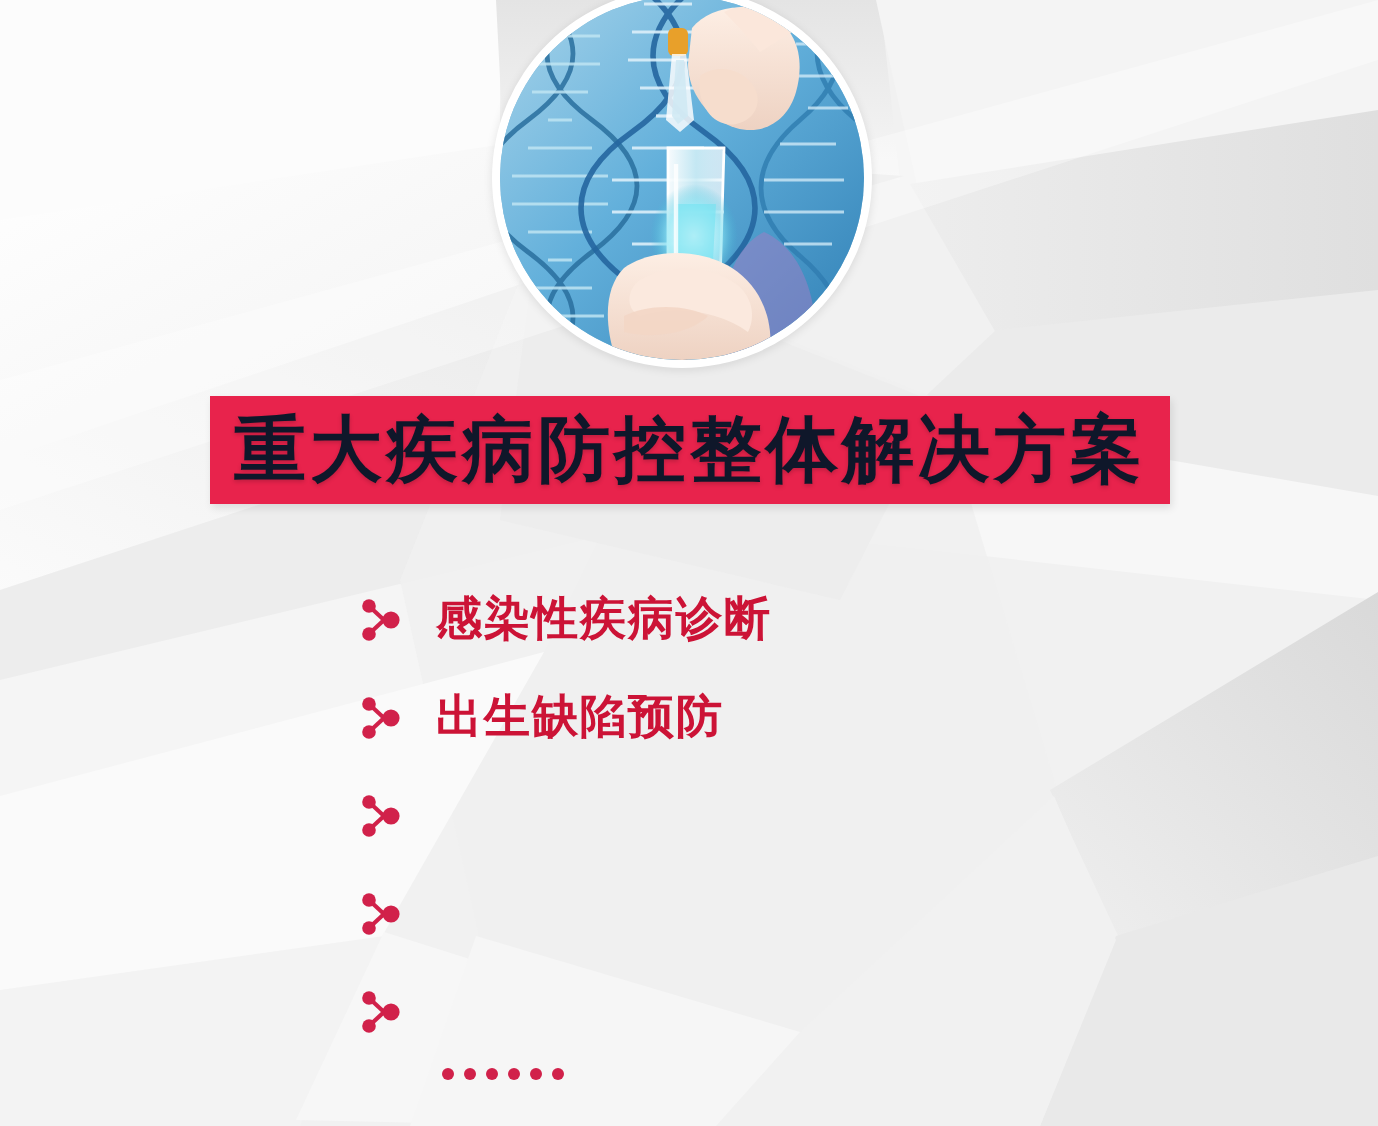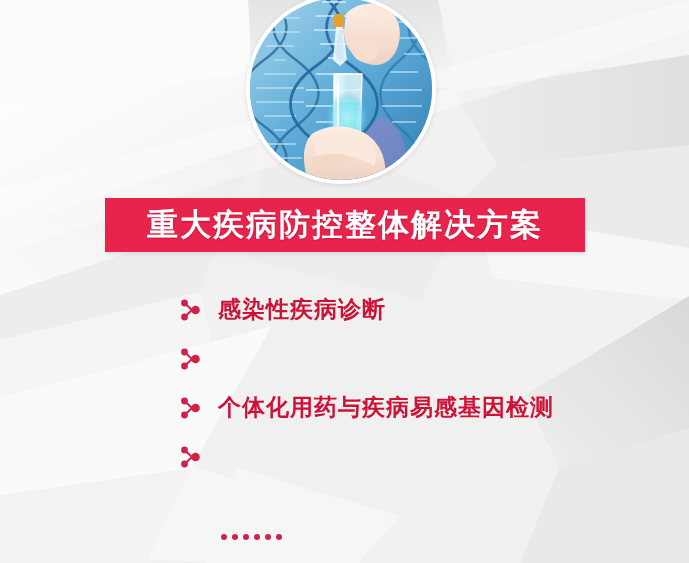--- a/index.html
+++ b/index.html
@@ -60,22 +60,22 @@
     width: 480px;
     height: 54px;
     background: #e8234c;
     z-index: 5;
     display: flex;
     align-items: center;
     justify-content: center;
     box-shadow: 1px 2px 4px rgba(0,0,0,0.10);
   }
   .title-text {
-    color: #ffffff;
-    font-size: 31px;
+    color: #0f172a;
+    font-size: 36px;
     font-weight: bold;
     letter-spacing: 2px;
     white-space: nowrap;
     text-shadow: 0 1px 2px rgba(0,0,0,0.18);
   }
 
   
   .feature-list {
     position: absolute;
     left: 178px;
@@ -306,48 +306,61 @@
             <line x1="7" y1="19.5" x2="14" y2="13"></line>
           </g>
           <circle cx="6.5" cy="6" r="3.4" fill="#d1214a"></circle>
           <circle cx="6.5" cy="20" r="3.4" fill="#d1214a"></circle>
           <circle cx="17.5" cy="13" r="4.3" fill="#d1214a"></circle>
         </svg>
       </span>
       <span class="feature-label">感染性疾病诊断</span>
     </div>
 
-
-    <div class="feature-row">
-      <span class="bullet-icon">
-        <svg viewBox="0 0 26 26">
-          <g stroke="#d1214a" stroke-width="2.1" fill="none">
-            <line x1="7" y1="6.5" x2="14" y2="13"></line>
-            <line x1="7" y1="19.5" x2="14" y2="13"></line>
-          </g>
-          <circle cx="6.5" cy="6" r="3.4" fill="#d1214a"></circle>
-          <circle cx="6.5" cy="20" r="3.4" fill="#d1214a"></circle>
-          <circle cx="17.5" cy="13" r="4.3" fill="#d1214a"></circle>
-        </svg>
-      </span>
-    </div>
-
-    <div class="feature-row">
-      <span class="bullet-icon">
-        <svg viewBox="0 0 26 26">
-          <g stroke="#d1214a" stroke-width="2.1" fill="none">
-            <line x1="7" y1="6.5" x2="14" y2="13"></line>
-            <line x1="7" y1="19.5" x2="14" y2="13"></line>
-          </g>
-          <circle cx="6.5" cy="6" r="3.4" fill="#d1214a"></circle>
-          <circle cx="6.5" cy="20" r="3.4" fill="#d1214a"></circle>
-          <circle cx="17.5" cy="13" r="4.3" fill="#d1214a"></circle>
-        </svg>
-      </span>
-      <span class="feature-label">个体化用药与疾病易感基因检测</span>
+    <div class="feature-row">
+      <span class="bullet-icon">
+        <svg viewBox="0 0 26 26">
+          <g stroke="#d1214a" stroke-width="2.1" fill="none">
+            <line x1="7" y1="6.5" x2="14" y2="13"></line>
+            <line x1="7" y1="19.5" x2="14" y2="13"></line>
+          </g>
+          <circle cx="6.5" cy="6" r="3.4" fill="#d1214a"></circle>
+          <circle cx="6.5" cy="20" r="3.4" fill="#d1214a"></circle>
+          <circle cx="17.5" cy="13" r="4.3" fill="#d1214a"></circle>
+        </svg>
+      </span>
+      <span class="feature-label">出生缺陷预防</span>
+    </div>
+
+    <div class="feature-row">
+      <span class="bullet-icon">
+        <svg viewBox="0 0 26 26">
+          <g stroke="#d1214a" stroke-width="2.1" fill="none">
+            <line x1="7" y1="6.5" x2="14" y2="13"></line>
+            <line x1="7" y1="19.5" x2="14" y2="13"></line>
+          </g>
+          <circle cx="6.5" cy="6" r="3.4" fill="#d1214a"></circle>
+          <circle cx="6.5" cy="20" r="3.4" fill="#d1214a"></circle>
+          <circle cx="17.5" cy="13" r="4.3" fill="#d1214a"></circle>
+        </svg>
+      </span>
+    </div>
+
+    <div class="feature-row">
+      <span class="bullet-icon">
+        <svg viewBox="0 0 26 26">
+          <g stroke="#d1214a" stroke-width="2.1" fill="none">
+            <line x1="7" y1="6.5" x2="14" y2="13"></line>
+            <line x1="7" y1="19.5" x2="14" y2="13"></line>
+          </g>
+          <circle cx="6.5" cy="6" r="3.4" fill="#d1214a"></circle>
+          <circle cx="6.5" cy="20" r="3.4" fill="#d1214a"></circle>
+          <circle cx="17.5" cy="13" r="4.3" fill="#d1214a"></circle>
+        </svg>
+      </span>
     </div>
 
     <div class="feature-row">
       <span class="bullet-icon">
         <svg viewBox="0 0 26 26">
           <g stroke="#d1214a" stroke-width="2.1" fill="none">
             <line x1="7" y1="6.5" x2="14" y2="13"></line>
             <line x1="7" y1="19.5" x2="14" y2="13"></line>
           </g>
           <circle cx="6.5" cy="6" r="3.4" fill="#d1214a"></circle>

